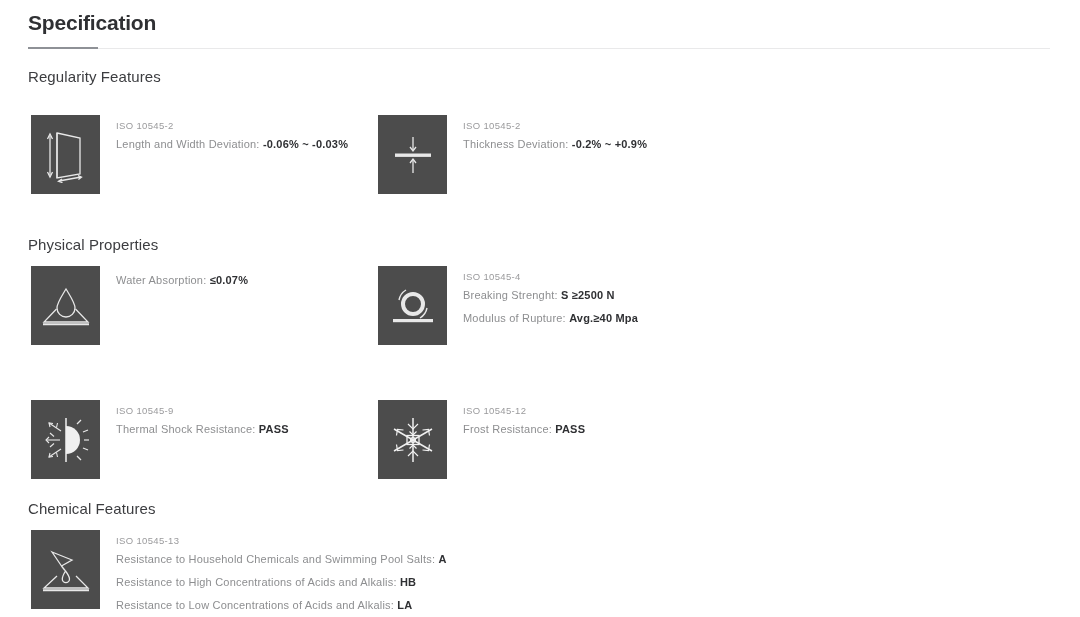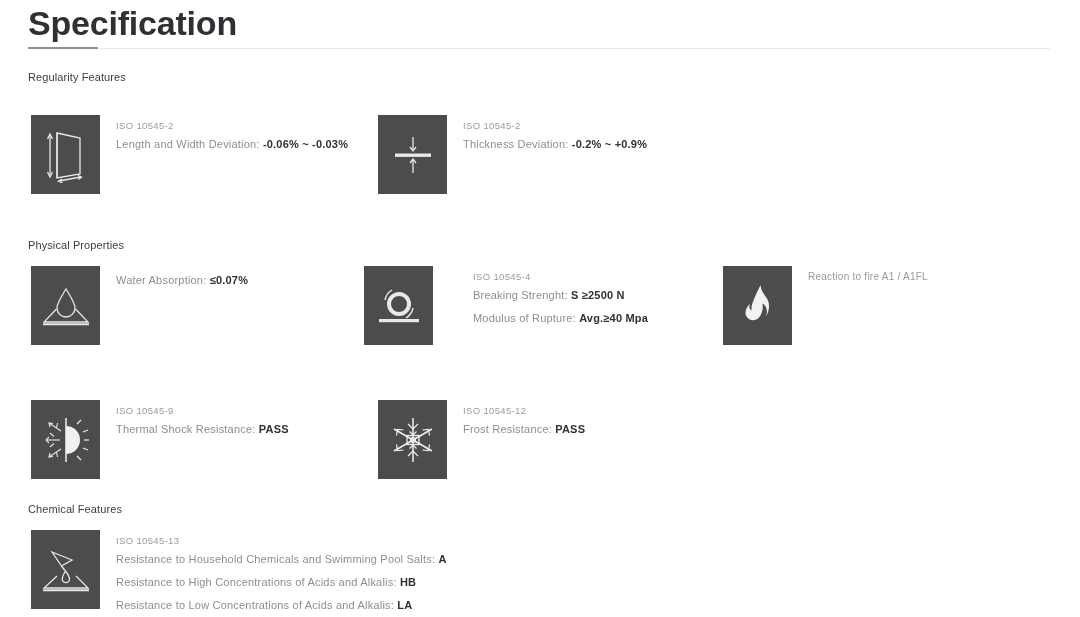--- a/index.html
+++ b/index.html
@@ -20,21 +20,21 @@
   }
 
   
   .title-block {
     position: absolute;
     left: 28px;
     top: 6px;
     width: 1024px;
   }
   .page-title {
-    font-size: 34px;
+    font-size: 21px;
     font-weight: bold;
     color: #2f3033;
     letter-spacing: -0.2px;
     line-height: 34px;
   }
   .divider-wrap {
     position: relative;
     margin-top: 7px;
     height: 3px;
     width: 1022px;
@@ -54,21 +54,21 @@
     background: #8e9196;
   }
 
   
   .section {
     position: absolute;
     left: 28px;
     width: 1030px;
   }
   .section-title {
-    font-size: 11px;
+    font-size: 15px;
     color: #3c3d40;
     line-height: 18px;
     margin-bottom: 12px;
     letter-spacing: 0.1px;
   }
 
   .row {
     position: relative;
     width: 1030px;
   }
@@ -206,21 +206,21 @@
           </svg>
         </div>
         <div class="spec-text">
           <div class="detail-line">
             <span>Water Absorption:</span>
             <span class="val">≤0.07%</span>
           </div>
         </div>
       </div>
 
-      <div class="spec-item" style="left:336px; width:350px;gap:24px;">
+      <div class="spec-item" style="left:350px; width:350px;">
         <div class="spec-icon">
           <svg width="52" height="48" viewBox="0 0 52 48">
             <g fill="none" stroke="#e8e8e8">
               <circle cx="26" cy="22" r="10" stroke-width="4"></circle>
               <path d="M12 18 A15 15 0 0 1 19 8" stroke-width="1.4"></path>
               <path d="M40 26 A15 15 0 0 1 33 36" stroke-width="1.4"></path>
               <rect x="6" y="37" width="40" height="3.2" fill="#e8e8e8" stroke="none"></rect>
             </g>
           </svg>
         </div>
@@ -230,30 +230,20 @@
             <span>Breaking Strenght:</span>
             <span class="val">S ≥2500 N</span>
           </div>
           <div class="detail-line">
             <span>Modulus of Rupture:</span>
             <span class="val">Avg.≥40 Mpa</span>
           </div>
         </div>
       </div>
 
-      <div class="spec-item" style="left:695px; width:300px;">
-        <div class="spec-icon">
-          <svg width="40" height="48" viewBox="0 0 40 48">
-            <path fill="#f2f2f2" d="M22.5 3 C23.5 12 29 14 30.5 20 C32.5 28 28 34 28 34 C30.5 27 27 22.5 24.5 21.5 C25.5 27 24 32 21 35.5 C17.5 39.5 11 39 8.5 34.5 C6 30 8.5 25 12 22 C10.5 26 12 28 13.5 28.5 C13 22 16.5 16 22.5 3 Z"></path>
-          </svg>
-        </div>
-        <div class="spec-text">
-          <div class="plain-line">Reaction to fire A1 / A1FL</div>
-        </div>
-      </div>
 
     </div>
 
     <div class="row" style="height:98px; margin-top:0px; top:6px;">
       <div style="position:relative; height:98px;">
         <div class="spec-item" style="left:3px; top:30px; width:330px;">
           <div class="spec-icon">
             <svg width="52" height="52" viewBox="0 0 52 52">
               <g stroke="#e8e8e8" fill="none" stroke-width="1.2">
                 <line x1="26" y1="4" x2="26" y2="48" stroke-width="1.6"></line>

